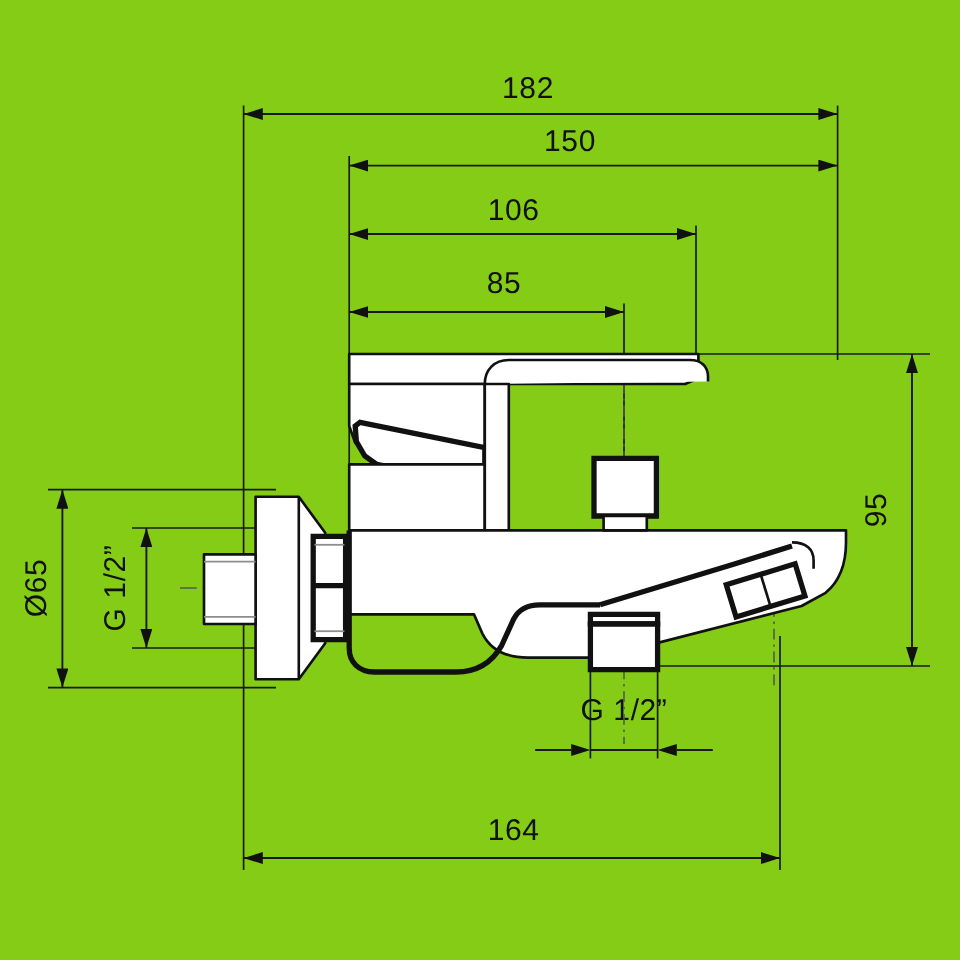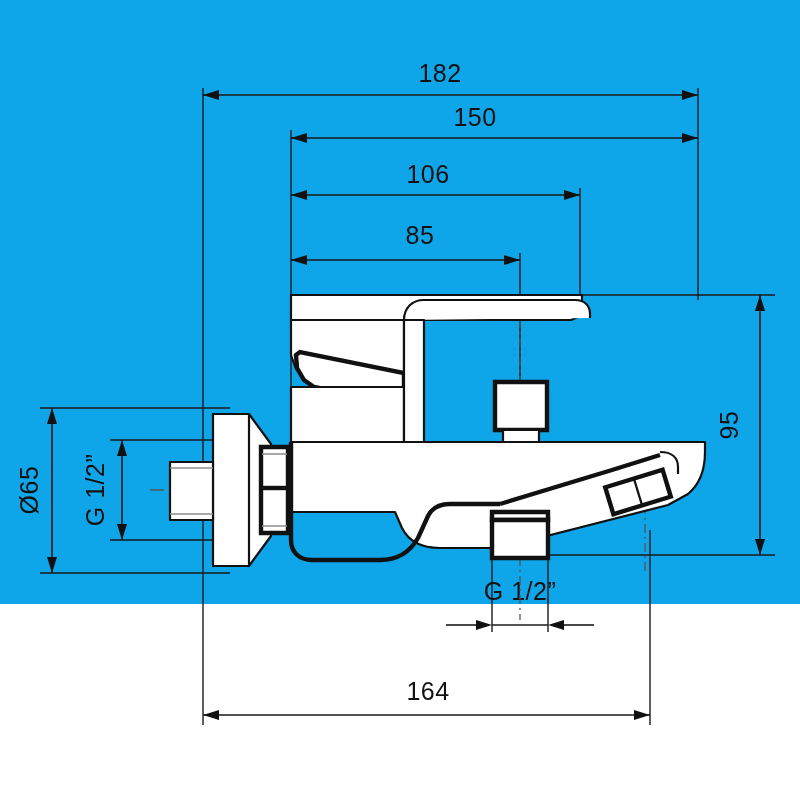--- a/index.html
+++ b/index.html
@@ -9,22 +9,22 @@
   }
   body {
     width: 800px;
     height: 800px;
     overflow: hidden;
     font-family: "Liberation Sans", sans-serif;
   }
   #drawing-root {
     position: relative;
     width: 800px;
-    height: 604px;
-    background: #0ea5e9;
+    height: 800px;
+    background: #84cc16;
   }
   svg#technical-drawing {
     display: block;
     width: 800px;
     height: 800px;
   }
   .dim-line, .ext-line {
     stroke: #1a1a1a;
     fill: none;
   }

